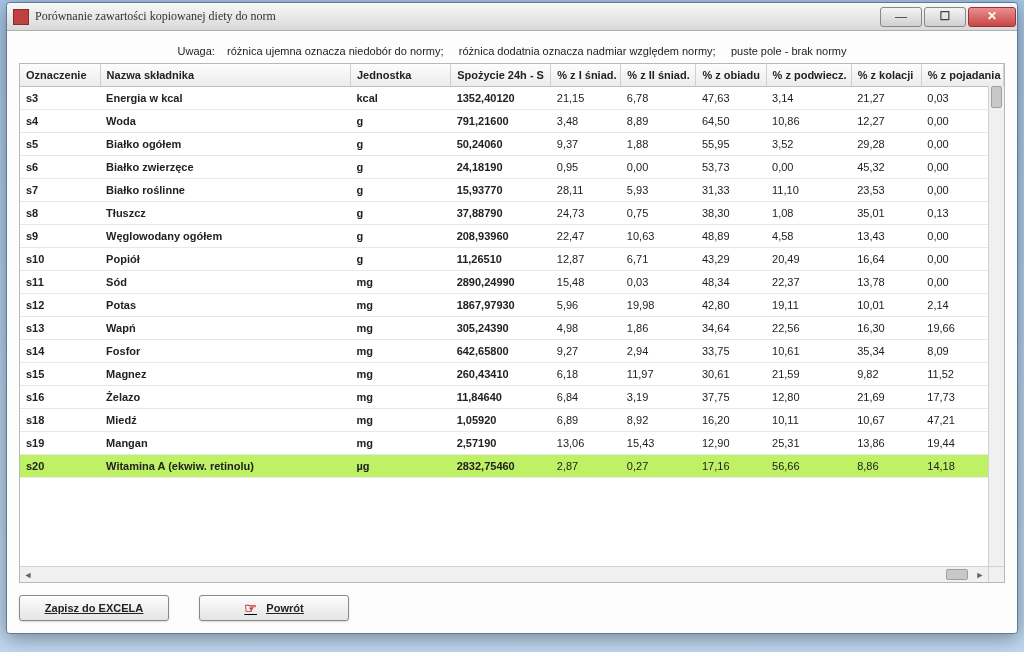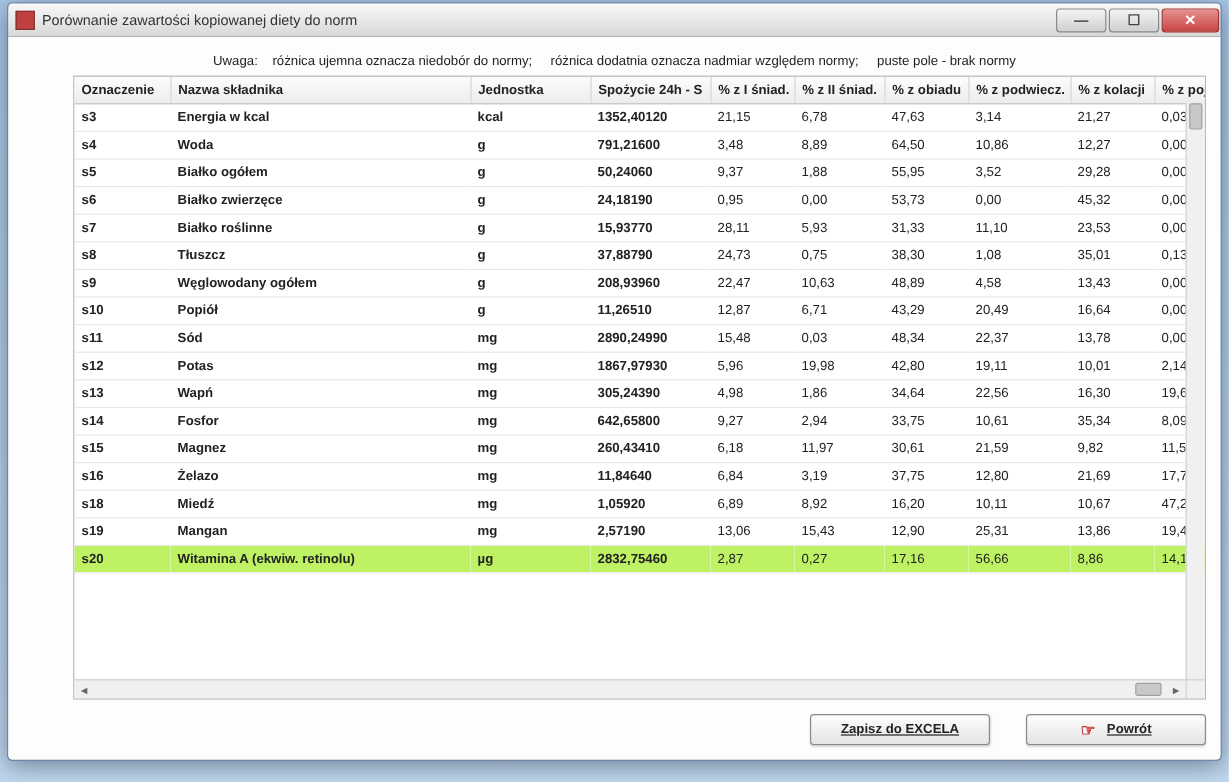--- a/index.html
+++ b/index.html
@@ -26,20 +26,21 @@
     flex-direction: column;
   }
   .titlebar {
     height: 28px;
     background: linear-gradient(to bottom, #f8f8f8 0%, #e8e8e8 50%, #d8d8d8 100%);
     border-bottom: 1px solid #b0b0b0;
     display: flex;
     align-items: center;
     padding: 0 0 0 6px;
     border-radius: 4px 4px 0 0;
+    font-family: Liberation Serif, serif;
   }
   .title-icon {
     width: 16px;
     height: 16px;
     background: #c04040;
     border: 1px solid #803030;
     margin-right: 6px;
   }
   .title-text {
     flex: 1;
@@ -82,21 +83,20 @@
     font-size: 11px;
     color: #222;
   }
   .notice b { font-weight: normal; }
   .table-wrap {
     flex: 1;
     border: 1px solid #b8b8b8;
     position: relative;
     overflow: hidden;
     background: #fff;
-    margin-left: 42px;
   }
   table {
     border-collapse: collapse;
     width: 100%;
     table-layout: fixed;
     font-size: 11px;
   }
   thead th {
     background: linear-gradient(to bottom, #fdfdfd, #ececec);
     border-right: 1px solid #d0d0d0;
@@ -166,23 +166,24 @@
   }
   .corner {
     position: absolute;
     right:0; bottom:0; width:16px; height:16px;
     background:#f0f0f0;
     border-left:1px solid #d0d0d0;
     border-top:1px solid #d0d0d0;
   }
   .footer {
     display: flex;
-    justify-content: flex-end;
+    justify-content: flex-start;
     gap: 30px;
     padding: 12px 0 4px 0;
+    text-decoration: underline;
   }
   .btn {
     min-width: 150px;
     height: 26px;
     border: 1px solid #8a8a8a;
     border-radius: 3px;
     background: linear-gradient(to bottom, #fdfdfd, #e4e4e4);
     display: flex;
     align-items: center;
     justify-content: center;

